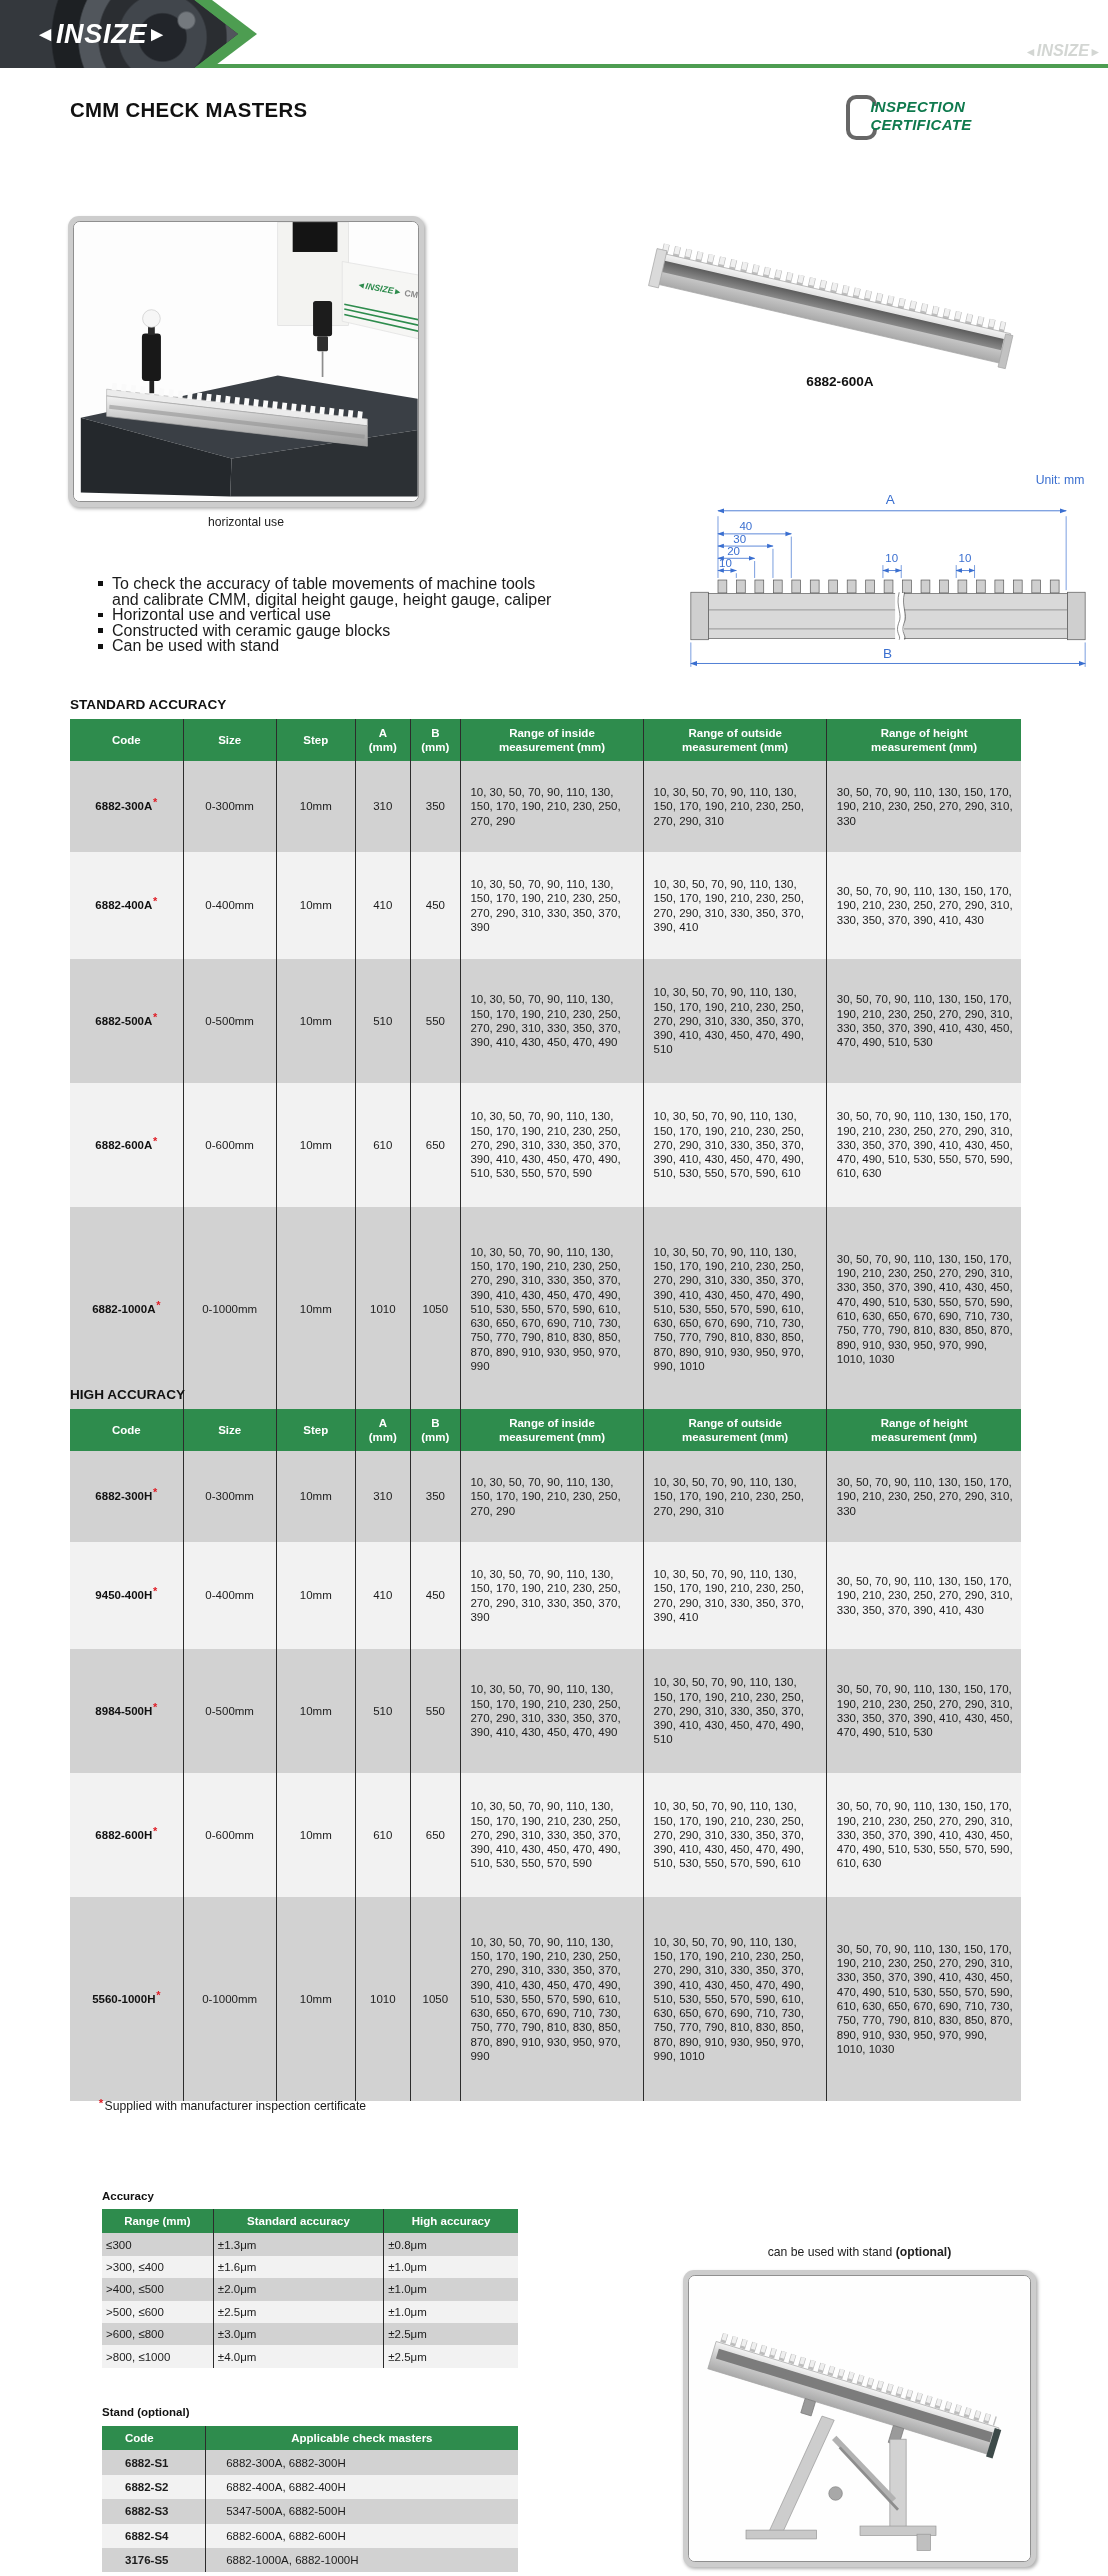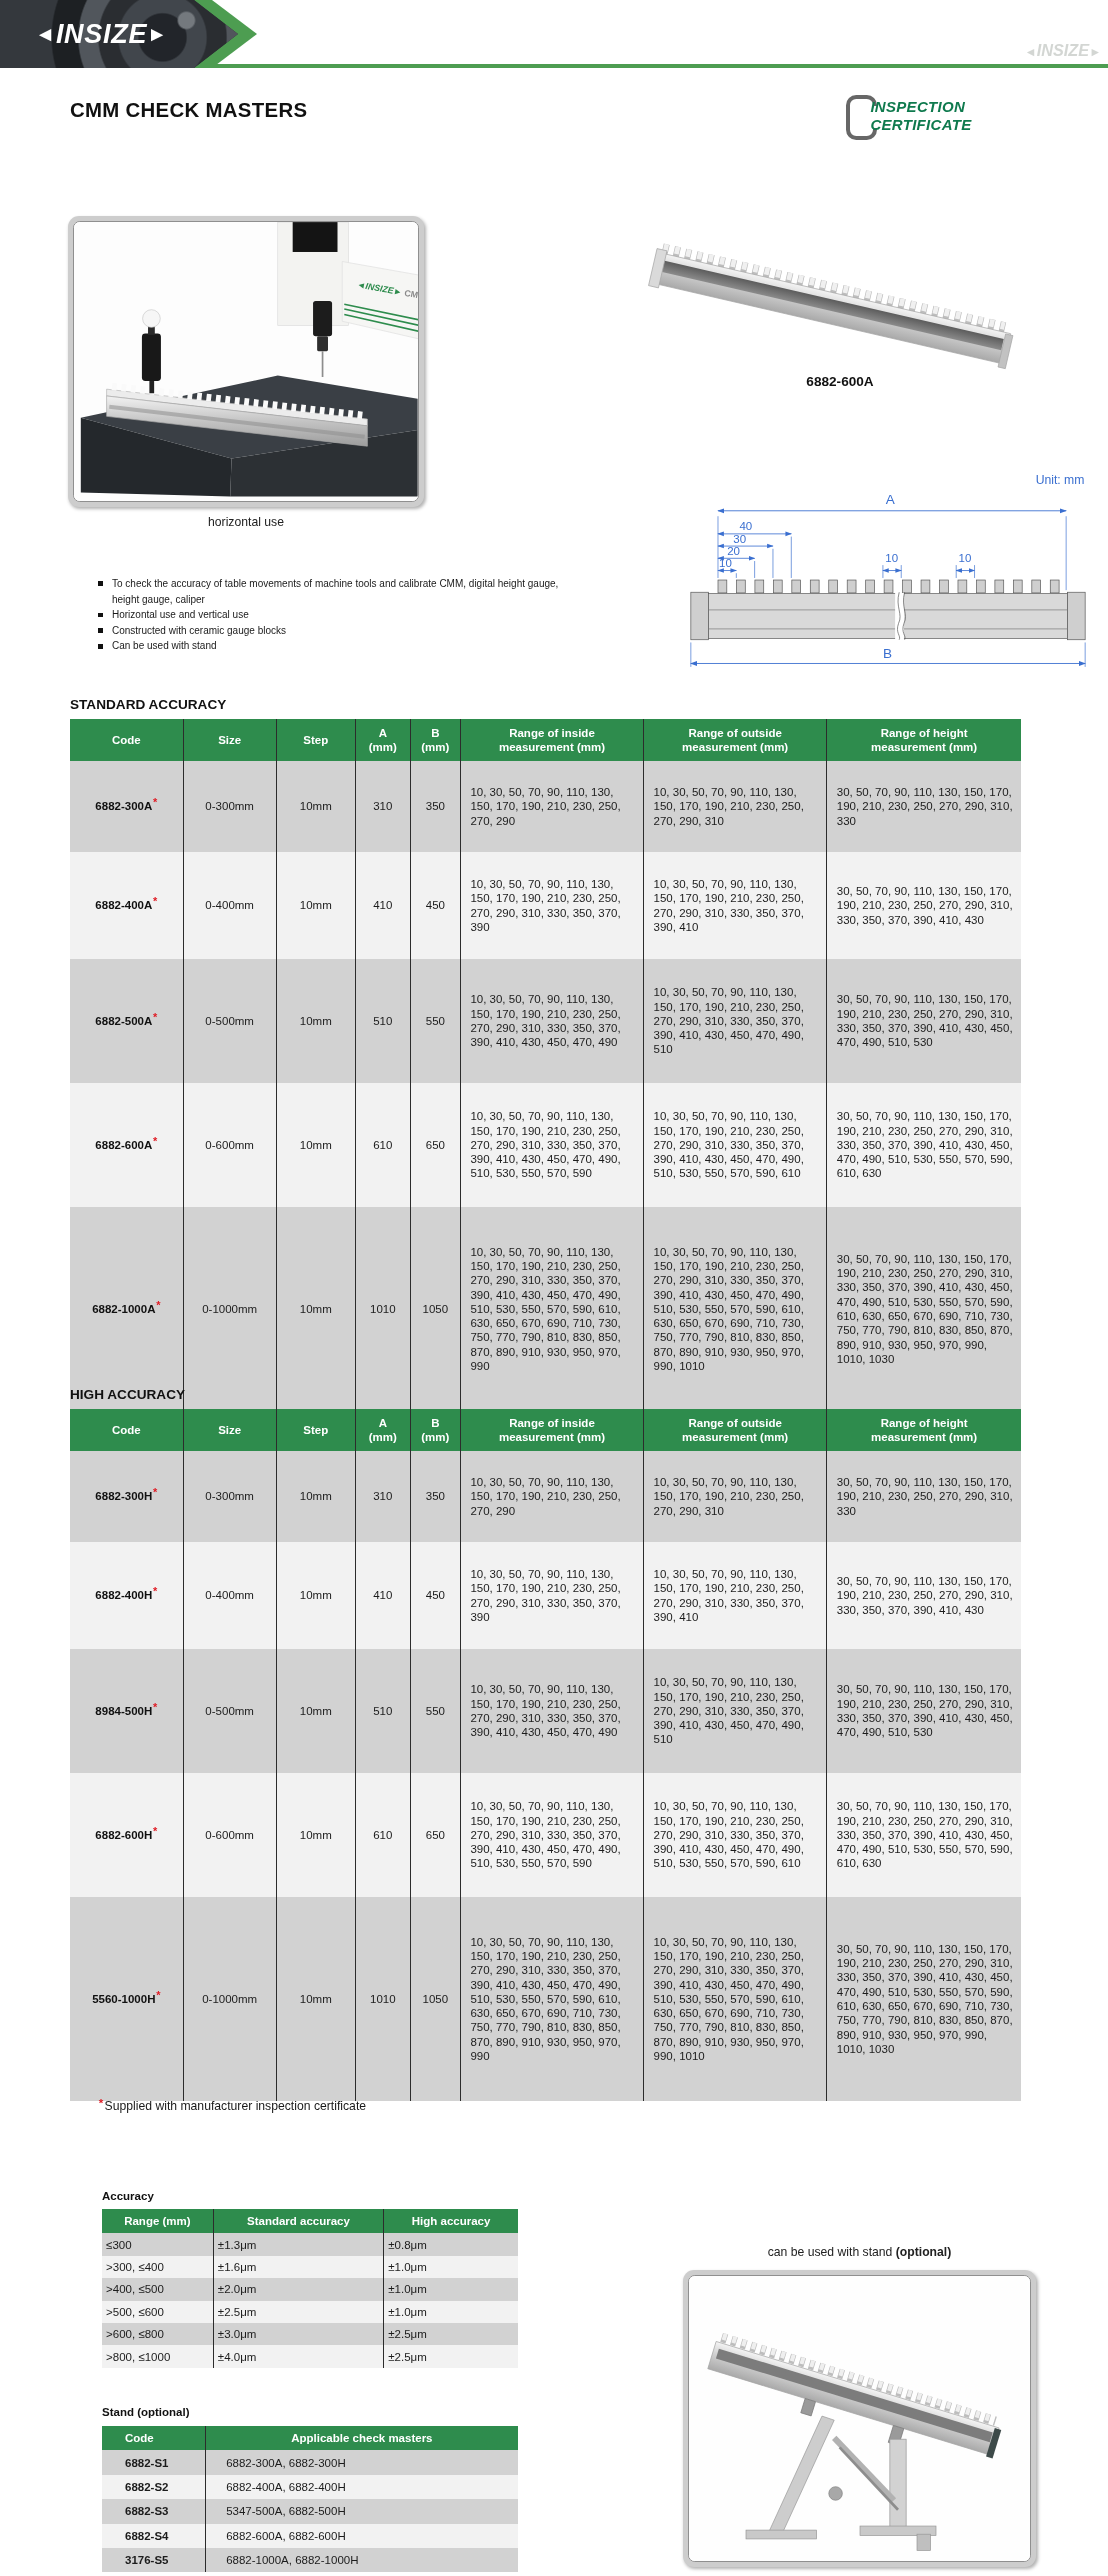--- a/index.html
+++ b/index.html
@@ -42,21 +42,21 @@
   .frame-stand { left:683px; top:2270px; width:353px; height:297px; }
   .cap { position:absolute; text-align:center; font-size:12.2px; color:#222; }
   .cap-left { left:68px; top:515px; width:356px; }
   .cap-product { left:718px; top:374px; width:244px; font-weight:700; font-size:13.6px; color:#111; }
   .cap-stand { left:683px; top:2245px; width:353px; }
   .svg-product { position:absolute; left:642px; top:224px; }
   .svg-diagram { position:absolute; left:669px; top:466px; }
 
   
   .features { position:absolute; left:97px; top:576px; width:462px; list-style:none; }
-  .features li { position:relative; padding-left:15px; font-size:10px; line-height:15.6px; color:#1a1a1a; }
+  .features li { position:relative; padding-left:15px; font-size:16px; line-height:15.6px; color:#1a1a1a; }
   .features li::before { content:""; position:absolute; left:1.4px; top:5.4px; width:4.8px; height:4.8px; background:#111; }
 
   
   .sec-title { position:absolute; font-size:13.6px; font-weight:700; color:#111; }
   .sub-title { position:absolute; font-size:11.5px; font-weight:700; color:#111; }
   table { border-collapse:collapse; table-layout:fixed; }
   .bigtable { position:absolute; width:951px; font-size:11.5px; }
   .bigtable th { background:#2e8c4d; color:#fff; font-weight:700; text-align:center; vertical-align:middle;
                  padding:4.1px 2.7px; height:42px; white-space:pre-line; line-height:14.3px; border-left:1.4px solid #2c2c2c; }
   .bigtable td { vertical-align:middle; line-height:14.3px; padding:6.8px 5.4px; border-left:1.4px solid #2c2c2c; }
@@ -376,21 +376,21 @@
           <td class="c-center"><span class="code-text">6882-300H</span><span class="ast">*</span></td>
           <td class="c-center">0-300mm</td>
           <td class="c-center">10mm</td>
           <td class="c-center">310</td>
           <td class="c-center">350</td>
           <td class="c-range">10, 30, 50, 70, 90, 110, 130, 150, 170, 190, 210, 230, 250, 270, 290</td>
           <td class="c-range">10, 30, 50, 70, 90, 110, 130, 150, 170, 190, 210, 230, 250, 270, 290, 310</td>
           <td class="c-range">30, 50, 70, 90, 110, 130, 150, 170, 190, 210, 230, 250, 270, 290, 310, 330</td>
         </tr>
         <tr>
-          <td class="c-center"><span class="code-text">6882-400H</span><span class="ast">*</span></td>
+          <td class="c-center"><span class="code-text">9450-400H</span><span class="ast">*</span></td>
           <td class="c-center">0-400mm</td>
           <td class="c-center">10mm</td>
           <td class="c-center">410</td>
           <td class="c-center">450</td>
           <td class="c-range">10, 30, 50, 70, 90, 110, 130, 150, 170, 190, 210, 230, 250, 270, 290, 310, 330, 350, 370, 390</td>
           <td class="c-range">10, 30, 50, 70, 90, 110, 130, 150, 170, 190, 210, 230, 250, 270, 290, 310, 330, 350, 370, 390, 410</td>
           <td class="c-range">30, 50, 70, 90, 110, 130, 150, 170, 190, 210, 230, 250, 270, 290, 310, 330, 350, 370, 390, 410, 430</td>
         </tr>
         <tr>
           <td class="c-center"><span class="code-text">8984-500H</span><span class="ast">*</span></td>

